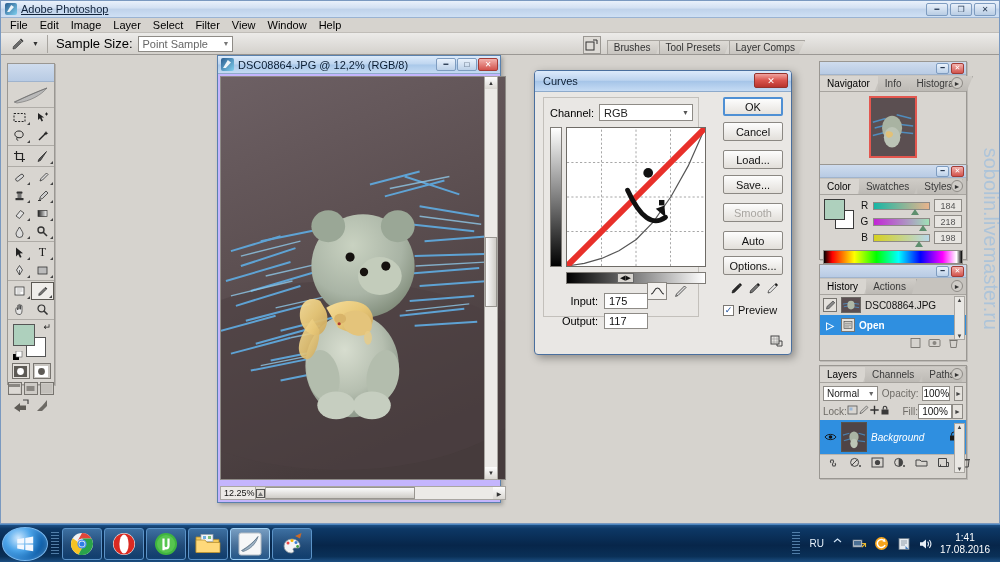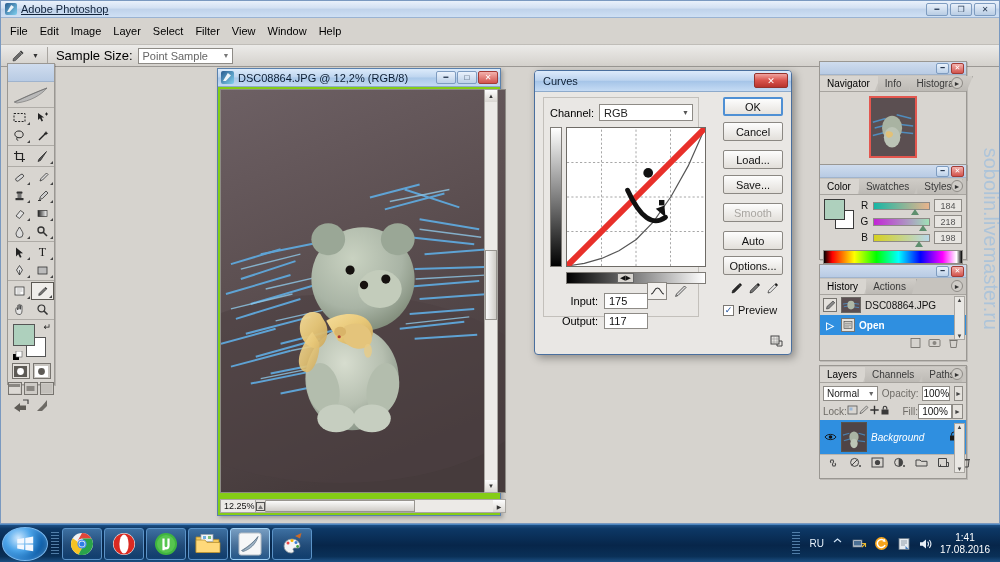--- a/index.html
+++ b/index.html
@@ -38,21 +38,21 @@
   .win-btns { position:absolute; right:3px; top:2px; display:flex; gap:2px; }
   .win-btn {
     width:22px;height:13px;
     background:linear-gradient(180deg,#e8f0fa,#b9cde4);
     border:1px solid #7e9cc0; border-radius:2px;
     display:flex;align-items:center;justify-content:center;
     font-size:8px;color:#2a3d57;
   }
   
   .menubar {
-    height:27px; background:#d6d3ce;
+    height:15px; background:#d6d3ce;
     display:flex; align-items:center; padding-left:4px;
     border-bottom:1px solid #c0bdb8;
   }
   .menubar .mi { font-size:11px; color:#000; padding:0 7px 0 5px; line-height:15px; }
   
   .optionsbar {
     height:22px; background:linear-gradient(180deg,#ecebe9,#d4d1cc);
     border-bottom:1px solid #9b9894;
     display:flex; align-items:center; padding-left:6px; gap:5px;
     position:relative;
@@ -116,22 +116,22 @@
   .sw-def{ position:absolute;left:0px;bottom:-1px;width:10px;height:10px;}
   .tb-mode{ display:flex;justify-content:center;gap:3px;margin-top:3px; }
   .tb-mode .mb{ width:18px;height:16px;border:1px solid #77746f;background:#c9c6c1;
      display:flex;align-items:center;justify-content:center;}
   .tb-mode .mb.active{ background:#e6e3de; }
   .tb-screen{ display:flex;justify-content:center;gap:2px;margin-top:3px; }
   .tb-screen .sb{ width:15px;height:13px;border:1px solid #77746f;background:#cecbc6;}
   .tb-jump{ display:flex;justify-content:center;gap:4px;margin-top:4px; }
   
   .docwin{
-    position:absolute; left:216px; top:67px; width:284px; height:448px;
-    background:#84cc16; border:1px solid #5a81ad;
+    position:absolute; left:216px; top:54px; width:284px; height:448px;
+    background:#c4b5fd; border:1px solid #5a81ad;
     box-shadow:2px 2px 4px rgba(0,0,0,.25);
   }
   .doc-title{
     height:18px;
     background:linear-gradient(180deg,#dcebfb 0%,#bed5ef 48%,#a9c8e9 52%,#c4daf3 100%);
     display:flex;align-items:center;padding-left:3px;position:relative;
     border-bottom:1px solid #8fabcb;
   }
   .doc-title .d-ico{width:13px;height:13px;margin-right:4px;
     background:linear-gradient(135deg,#2a5c8f,#7fd0ef);border-radius:2px;position:relative;}
@@ -387,20 +387,33 @@
       </svg>
     </div>
     <div class="opt-arrow">▼</div>
     <div class="opt-sep"></div>
     <div class="opt-label">Sample Size:</div>
     <div class="opt-select">
       <span class="cv">Point Sample</span>
       <span class="ar">▼</span>
     </div>
 
+    <div class="palette-well">
+      <div class="pw-icon">
+        <svg width="13" height="13" viewBox="0 0 13 13">
+          <rect x="1" y="3" width="8" height="8" fill="none" stroke="#333" stroke-width="1"></rect>
+          <path d="M8 1l4 0 0 4" fill="none" stroke="#333" stroke-width="1"></path>
+        </svg>
+      </div>
+      <div class="pw-tabs">
+        <div class="pw-tab">Brushes</div>
+        <div class="pw-tab">Tool Presets</div>
+        <div class="pw-tab">Layer Comps</div>
+      </div>
+    </div>
   </div>
 
   <div class="toolbox">
     <div class="tb-header"></div>
     <div class="tb-logo">
       <svg width="40" height="20" viewBox="0 0 40 20">
         <path d="M3 17 C10 14 22 8 36 3 C30 10 20 16 6 18 Z" fill="#b9b9b9" stroke="#7a7a7a" stroke-width=".7"></path>
         <path d="M4 17 C14 12 26 7 36 3" stroke="#6a6a6a" stroke-width=".7" fill="none"></path>
       </svg>
     </div>

